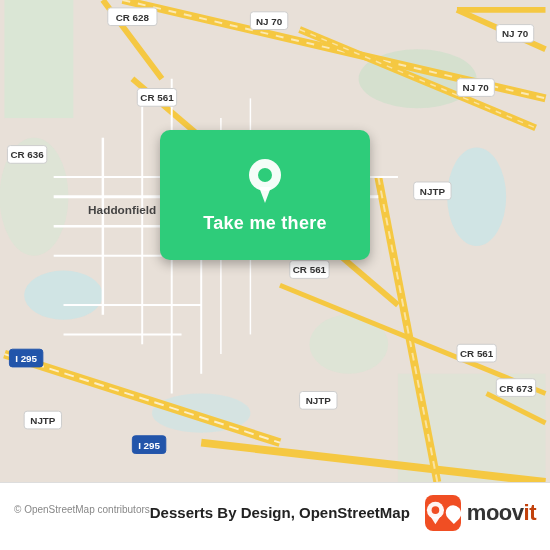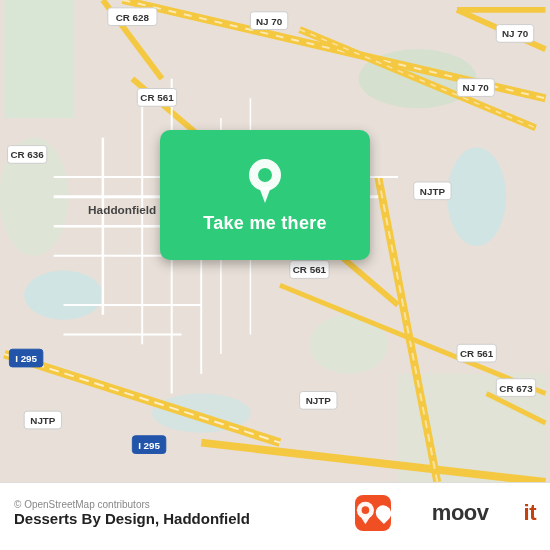--- a/index.html
+++ b/index.html
@@ -63,21 +63,21 @@
       align-items: center;
       justify-content: space-between;
       padding: 0 14px;
       border-top: 1px solid #ddd;
       position: relative;
       z-index: 20;
     }
 
     .bottom-left {
       display: flex;
-      flex-direction: column;
+      flex-direction: row;
     }
 
     .attribution {
       font-size: 10px;
       color: #888;
     }
 
     .place-name {
       font-size: 15px;
       font-weight: 600;
@@ -113,21 +113,20 @@
 
     .moovit-text {
       font-size: 22px;
       font-weight: 700;
       color: #333;
       letter-spacing: -0.5px;
     }
 
     .moovit-text span {
       color: #f04e23;
-      margin-left: 35px;
     }
   </style>
 </head>
 <body>
 
 <div id="map-container">
 
   <svg class="map-svg" viewBox="0 0 550 490" xmlns="http://www.w3.org/2000/svg">
 
     <rect width="550" height="490" fill="#e8e0d8"></rect>
@@ -238,21 +237,21 @@
       </svg>
     </div>
     <span class="card-label">Take me there</span>
   </div>
 
 </div>
 
 <div id="bottom-bar">
   <div class="bottom-left">
     <span class="attribution">© OpenStreetMap contributors</span>
-    <span class="place-name">Desserts By Design, Haddonfield</span>
+    <span class="place-name">Desserts By Design, OpenStreetMap</span>
   </div>
 
   <div class="moovit-logo">
     <div class="moovit-icon">
 
       <svg width="22" height="26" viewBox="0 0 22 26" xmlns="http://www.w3.org/2000/svg">
         <circle cx="11" cy="10" r="9" fill="white" opacity="0.95"></circle>
         <polygon points="6,17 16,17 11,25" fill="white" opacity="0.95"></polygon>
         <circle cx="11" cy="10" r="4" fill="#f04e23"></circle>
       </svg>

